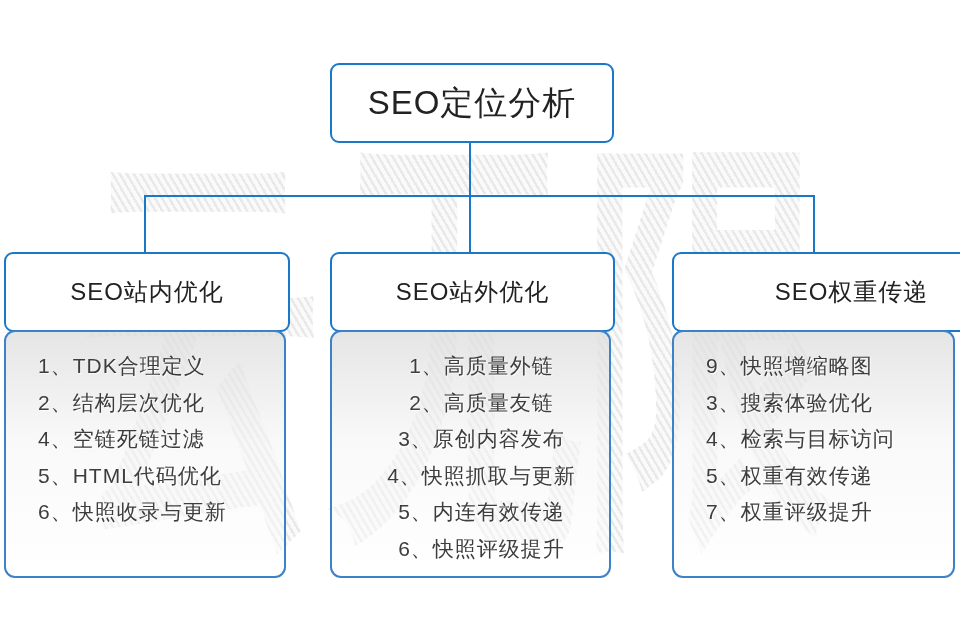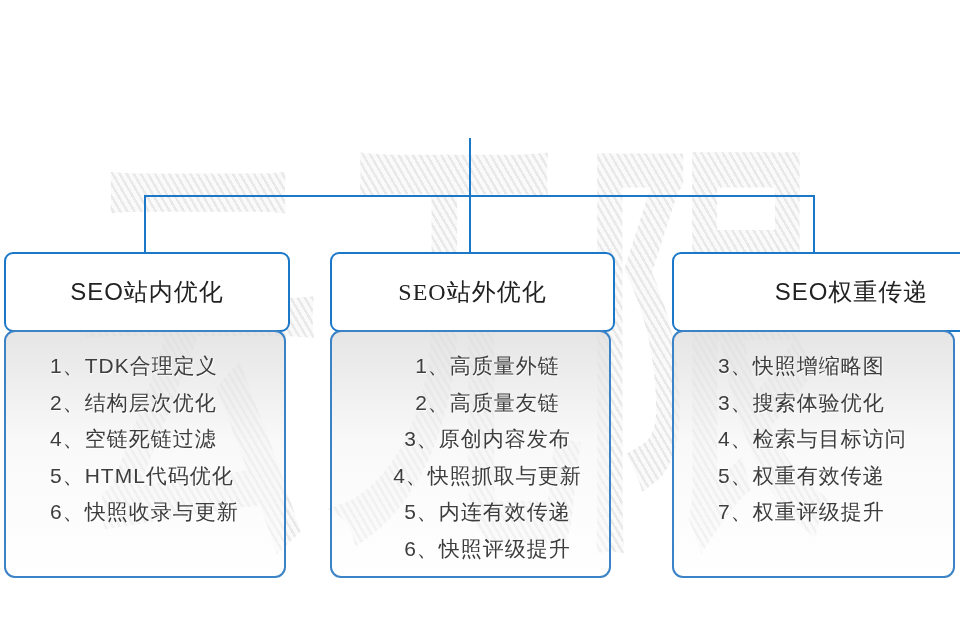--- a/index.html
+++ b/index.html
@@ -27,28 +27,28 @@
   
   .node{
     position:absolute;z-index:2;background:#fff;
     border:2px solid #1b78c9;border-radius:9px;
     display:flex;align-items:center;justify-content:center;
     color:#222;font-size:24px;letter-spacing:1px;
   }
   .root-node{left:330px;top:63px;width:280px;height:76px;font-size:33px;}
   .col-head{top:252px;height:76px;}
   .head-0{left:4px;width:282px;}
-  .head-1{left:330px;width:281px;font-family:Liberation Serif, serif;}
+  .head-1{left:330px;width:281px;}
   .head-2{left:672px;width:283px;padding-left:36px;}
   
   .panel{
     position:absolute;top:330px;height:248px;z-index:2;box-sizing:border-box;
     border:2px solid #3b82c6;border-radius:11px;
     background:linear-gradient(180deg,rgba(222,222,222,0.78) 0%,rgba(244,244,244,0.55) 45%,rgba(255,255,255,0.45) 100%);
-    padding:16px 10px 0 44px;
+    padding:16px 10px 0 32px;
   }
   .panel-0{left:4px;width:282px;}
   .panel-1{left:330px;width:281px;text-align:center;}
   .panel-2{left:672px;width:283px;}
   .panel .item{
     font-size:21px;line-height:36.5px;color:#3d3d3d;letter-spacing:1px;
     text-shadow:1px 1px 1px rgba(255,255,255,0.95);white-space:nowrap;
   }
 </style>
 </head>
@@ -56,20 +56,23 @@
 
 <div id="stage">
 
   <div class="watermark">云无限</div>
 
   <div class="line stem"></div>
   <div class="line hbar"></div>
   <div class="line drop-left"></div>
   <div class="line drop-right"></div>
 
+  <div class="node root-node">
+    <span>SEO定位分析</span>
+  </div>
 
   <div class="node col-head head-0">
     <span>SEO站内优化</span>
   </div>
   <div class="node col-head head-1">
     <span>SEO站外优化</span>
   </div>
   <div class="node col-head head-2">
     <span>SEO权重传递</span>
   </div>
@@ -85,20 +88,20 @@
   <div class="panel panel-1">
     <div class="item">1、高质量外链</div>
     <div class="item">2、高质量友链</div>
     <div class="item">3、原创内容发布</div>
     <div class="item">4、快照抓取与更新</div>
     <div class="item">5、内连有效传递</div>
     <div class="item">6、快照评级提升</div>
   </div>
 
   <div class="panel panel-2">
-    <div class="item">3、快照增缩略图</div>
+    <div class="item">9、快照增缩略图</div>
     <div class="item">3、搜索体验优化</div>
     <div class="item">4、检索与目标访问</div>
     <div class="item">5、权重有效传递</div>
     <div class="item">7、权重评级提升</div>
   </div>
 
 </div>
 
 </body></html>

